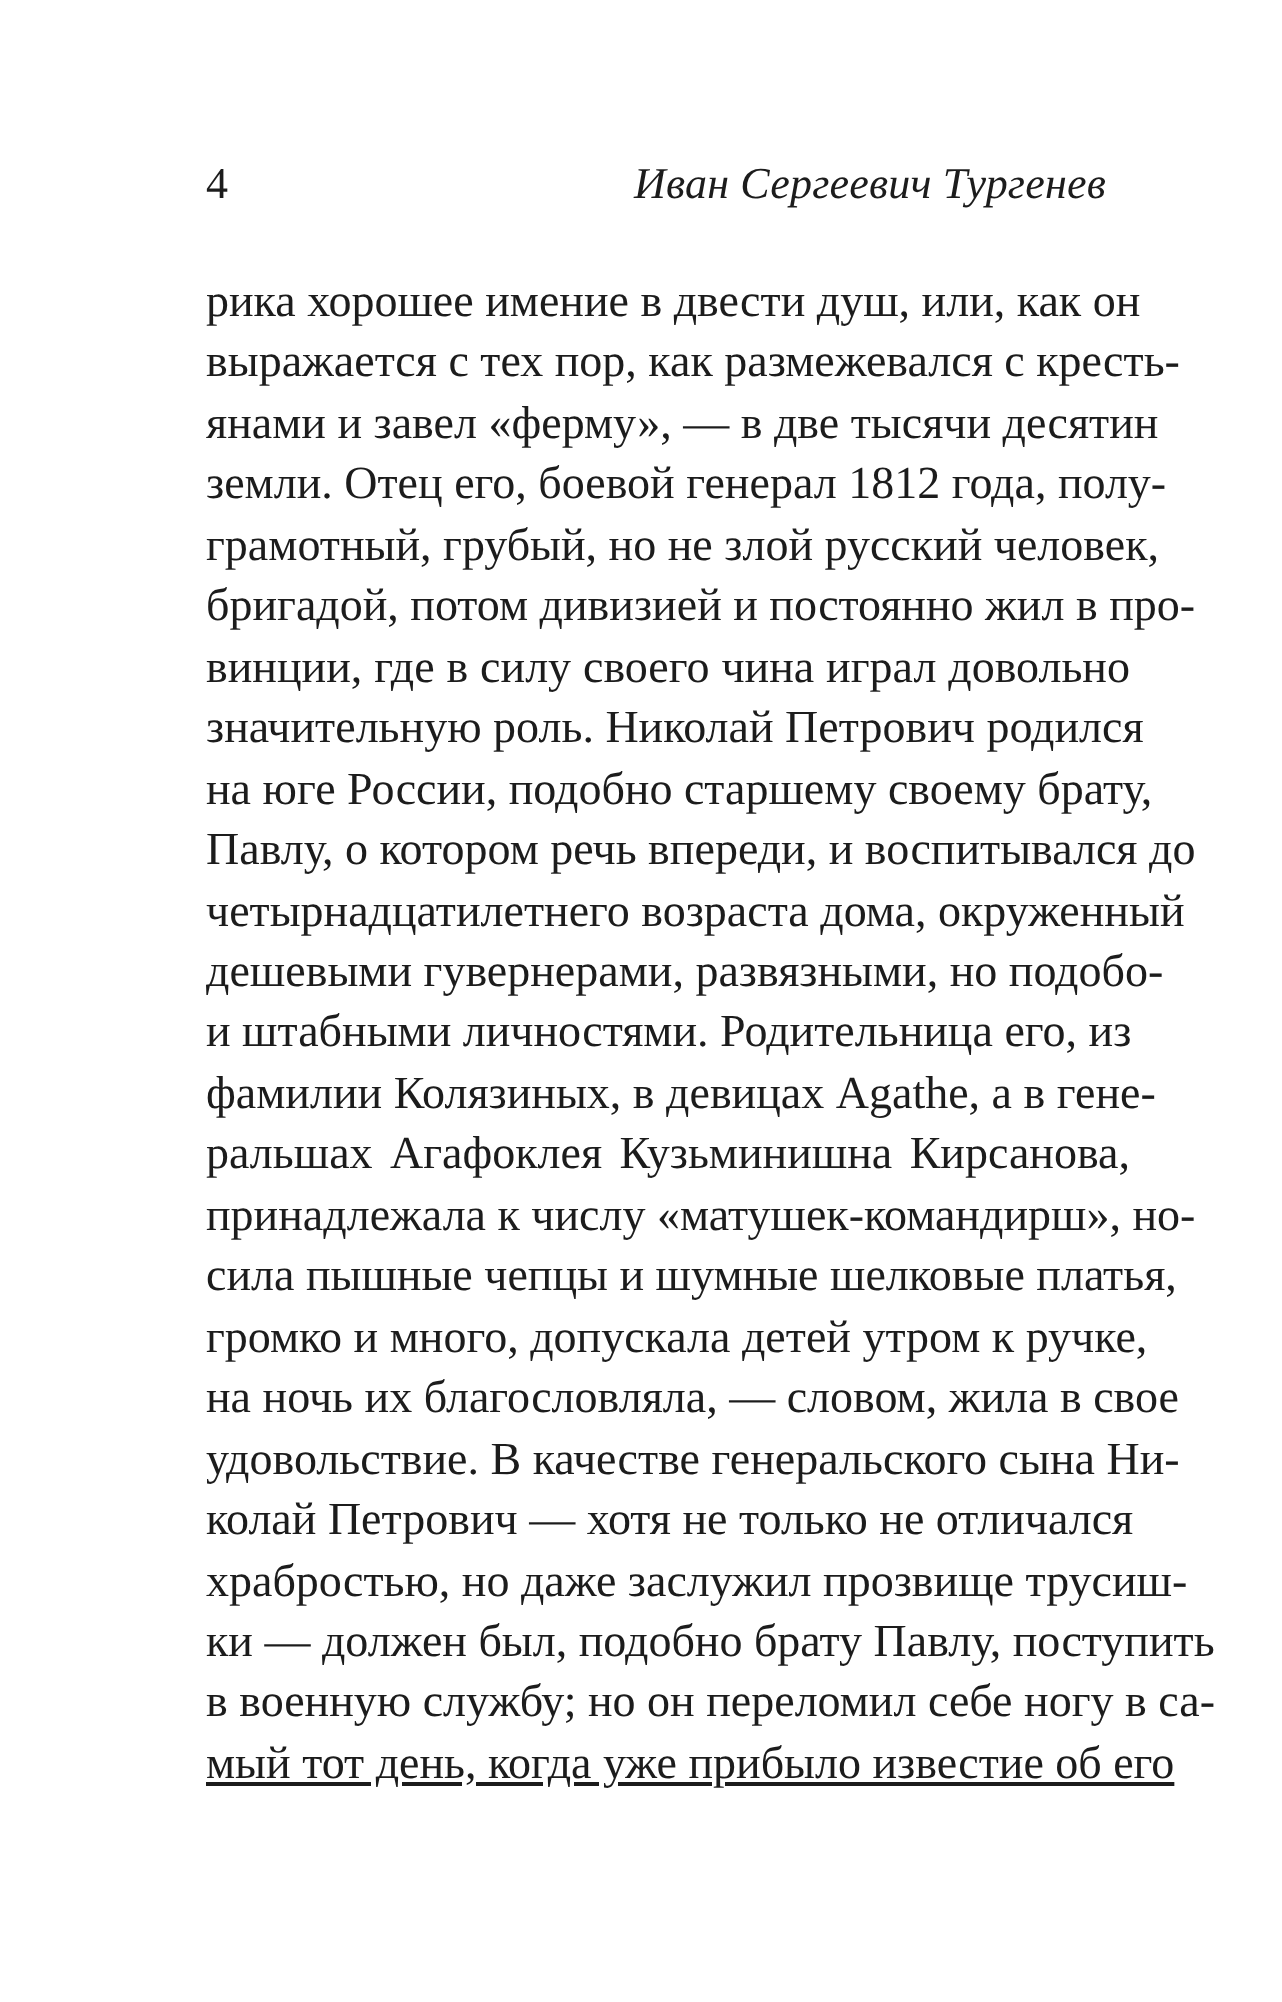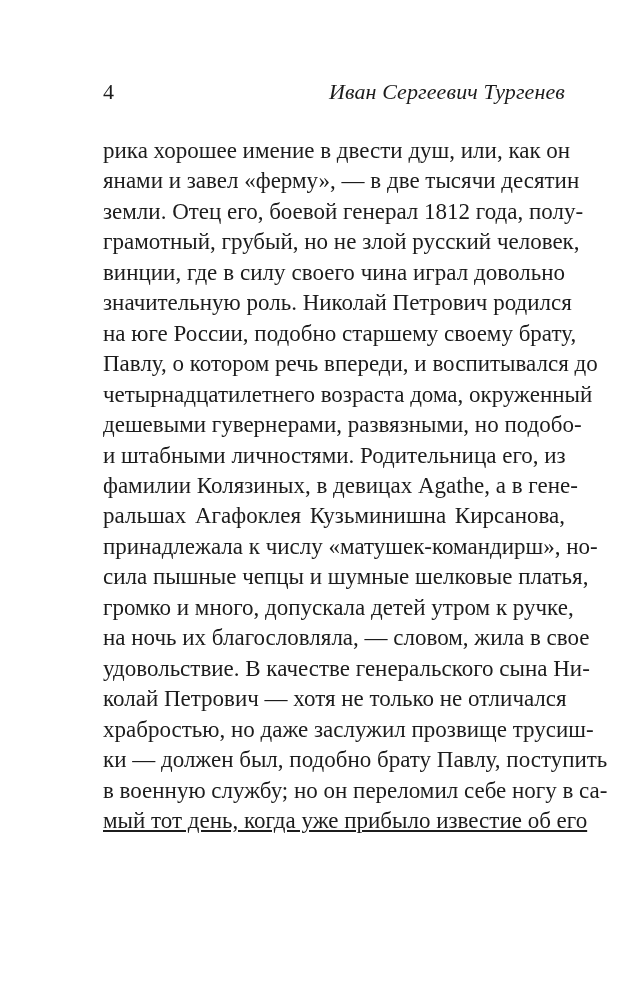--- a/index.html
+++ b/index.html
@@ -31,21 +31,21 @@
       font-size: 22px;
       line-height: 28px;
     }
     .page-number {
       position: absolute;
       left: 0;
       top: 0;
     }
     .header-author {
       position: absolute;
-      right: 0;
+      right: 12px;
       top: 0;
       font-style: italic;
       letter-spacing: 0.1px;
     }
     .body-text {
       position: absolute;
       left: 103px;
       top: 136px;
       width: 462px;
       margin: 0;
@@ -70,23 +70,25 @@
 <body>
 
 <div class="page">
   <div class="running-head">
     <span class="page-number">4</span>
     <span class="header-author">Иван Сергеевич Тургенев</span>
   </div>
 
   <div class="body-text" id="body-text">
       <span class="line">рика хорошее имение в двести душ, или, как он</span>
+      <span class="line">выражается с тех пор, как размежевался с кресть-</span>
       <span class="line">янами и завел «ферму», — в две тысячи десятин</span>
       <span class="line">земли. Отец его, боевой генерал 1812 года, полу-</span>
       <span class="line">грамотный, грубый, но не злой русский человек,</span>
+      <span class="line">бригадой, потом дивизией и постоянно жил в про-</span>
       <span class="line">винции, где в силу своего чина играл довольно</span>
       <span class="line">значительную роль. Николай Петрович родился</span>
       <span class="line">на юге России, подобно старшему своему брату,</span>
       <span class="line">Павлу, о котором речь впереди, и воспитывался до</span>
       <span class="line">четырнадцатилетнего возраста дома, окруженный</span>
       <span class="line">дешевыми гувернерами, развязными, но подобо-</span>
       <span class="line">и штабными личностями. Родительница его, из</span>
       <span class="line">фамилии Колязиных, в девицах Agathe, а в гене-</span>
       <span class="line">ральшах Агафоклея Кузьминишна Кирсанова,</span>
       <span class="line">принадлежала к числу «матушек-командирш», но-</span>

